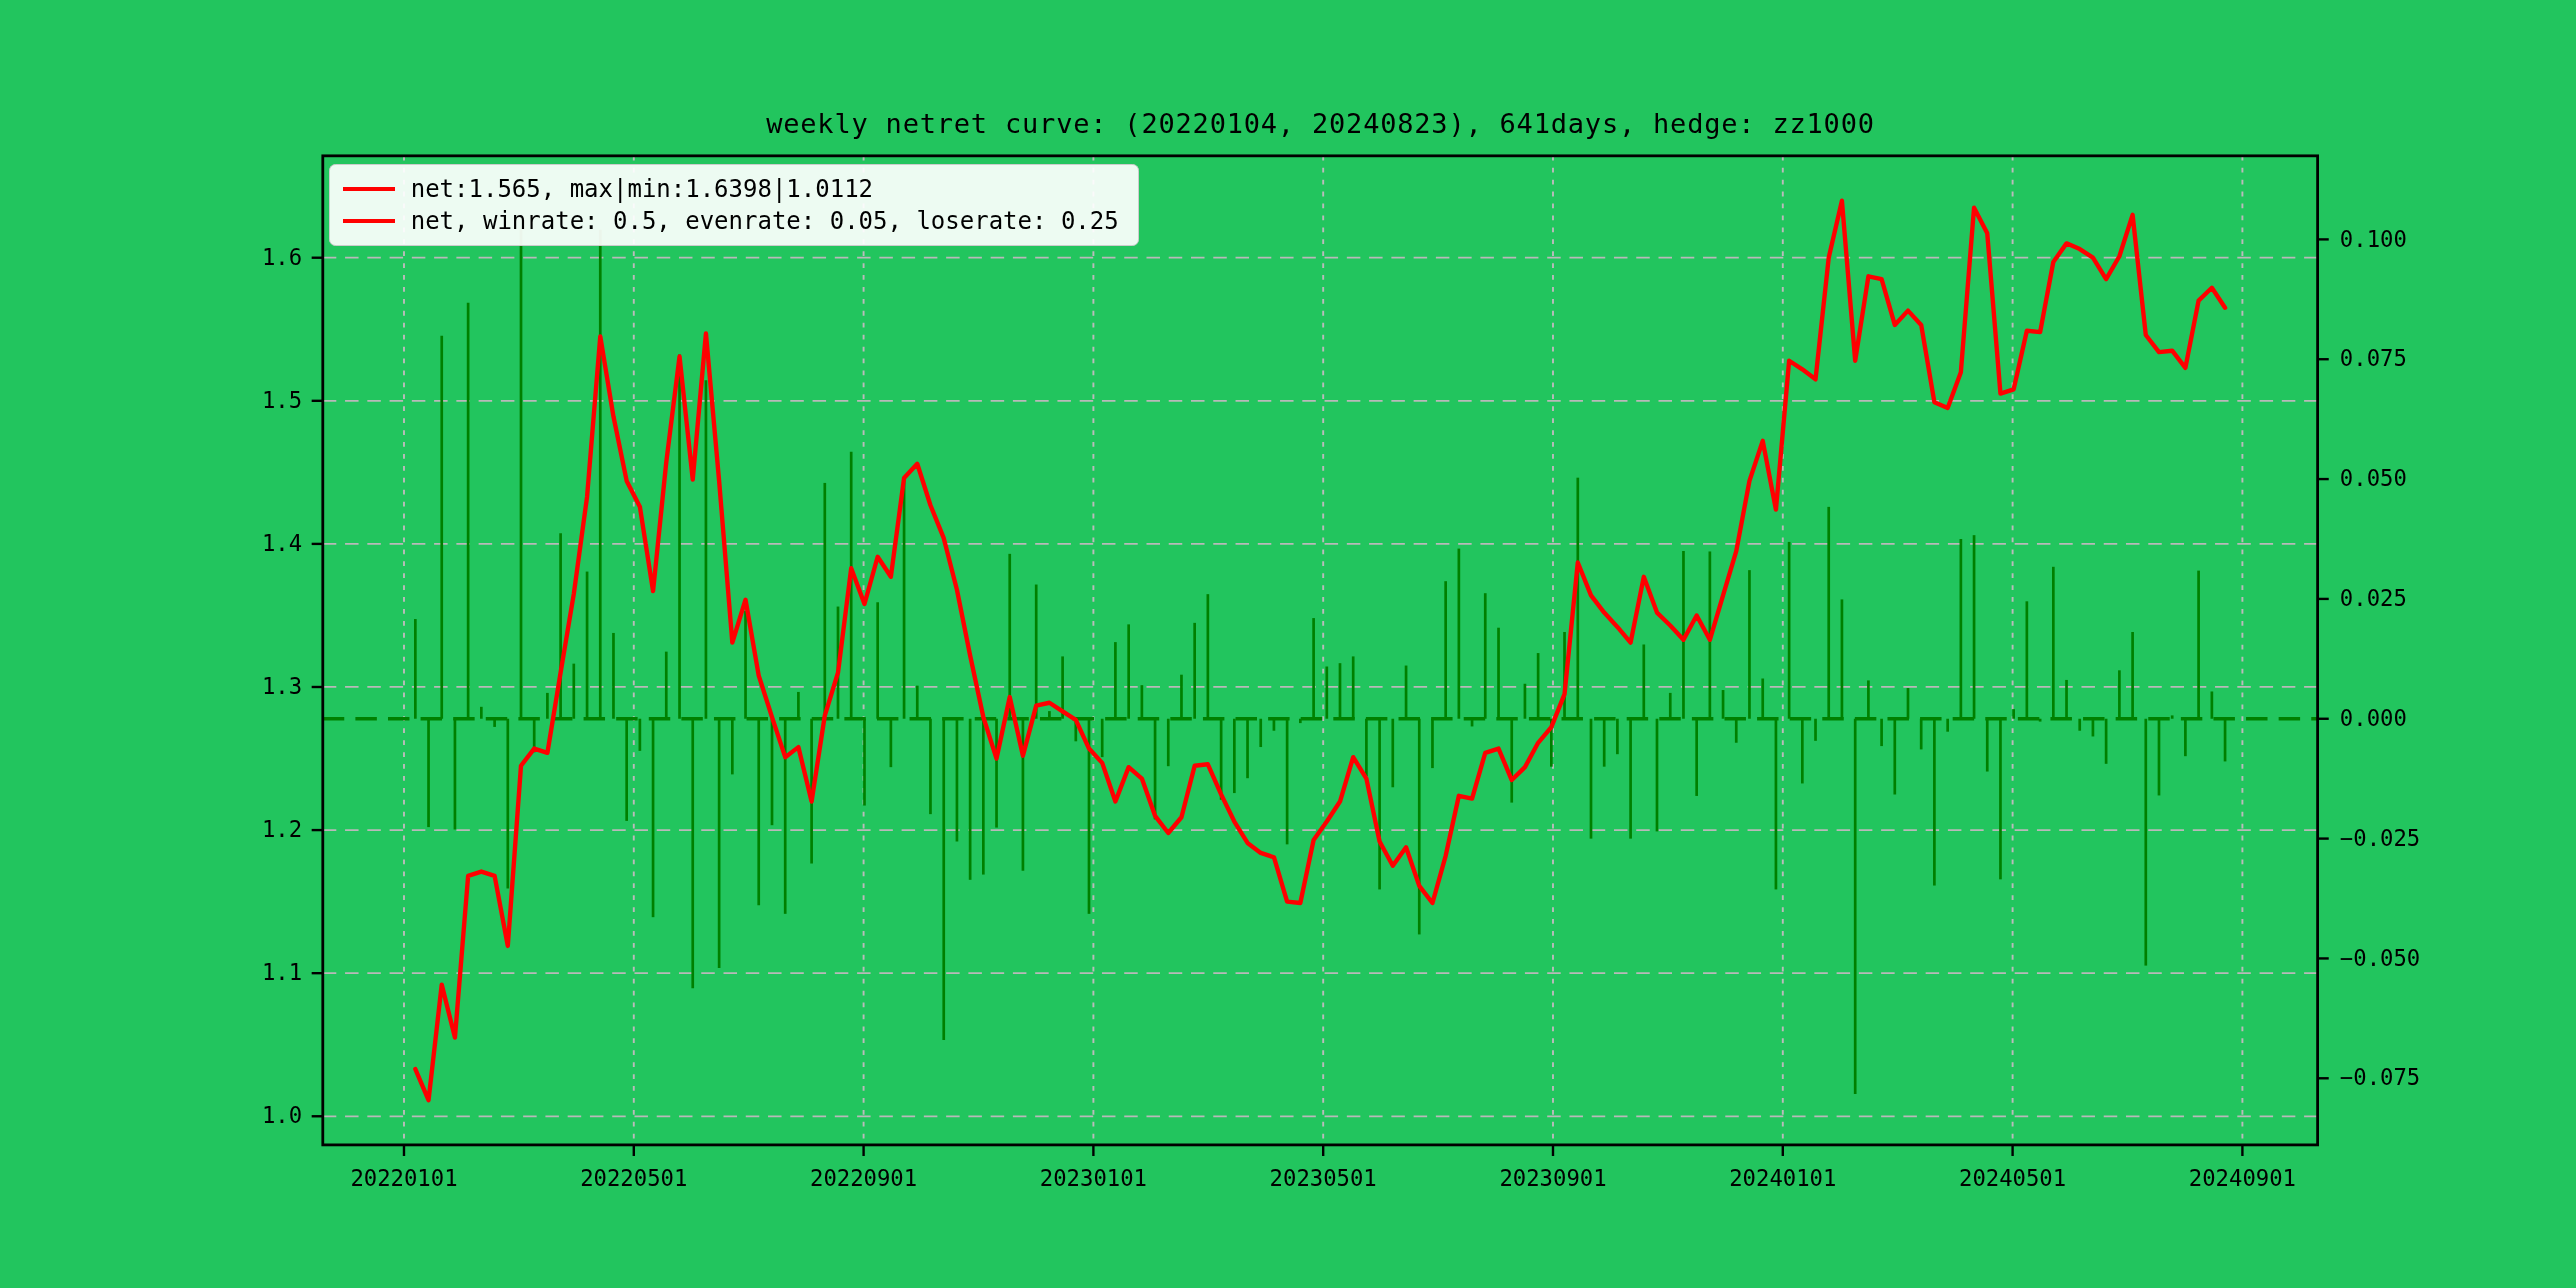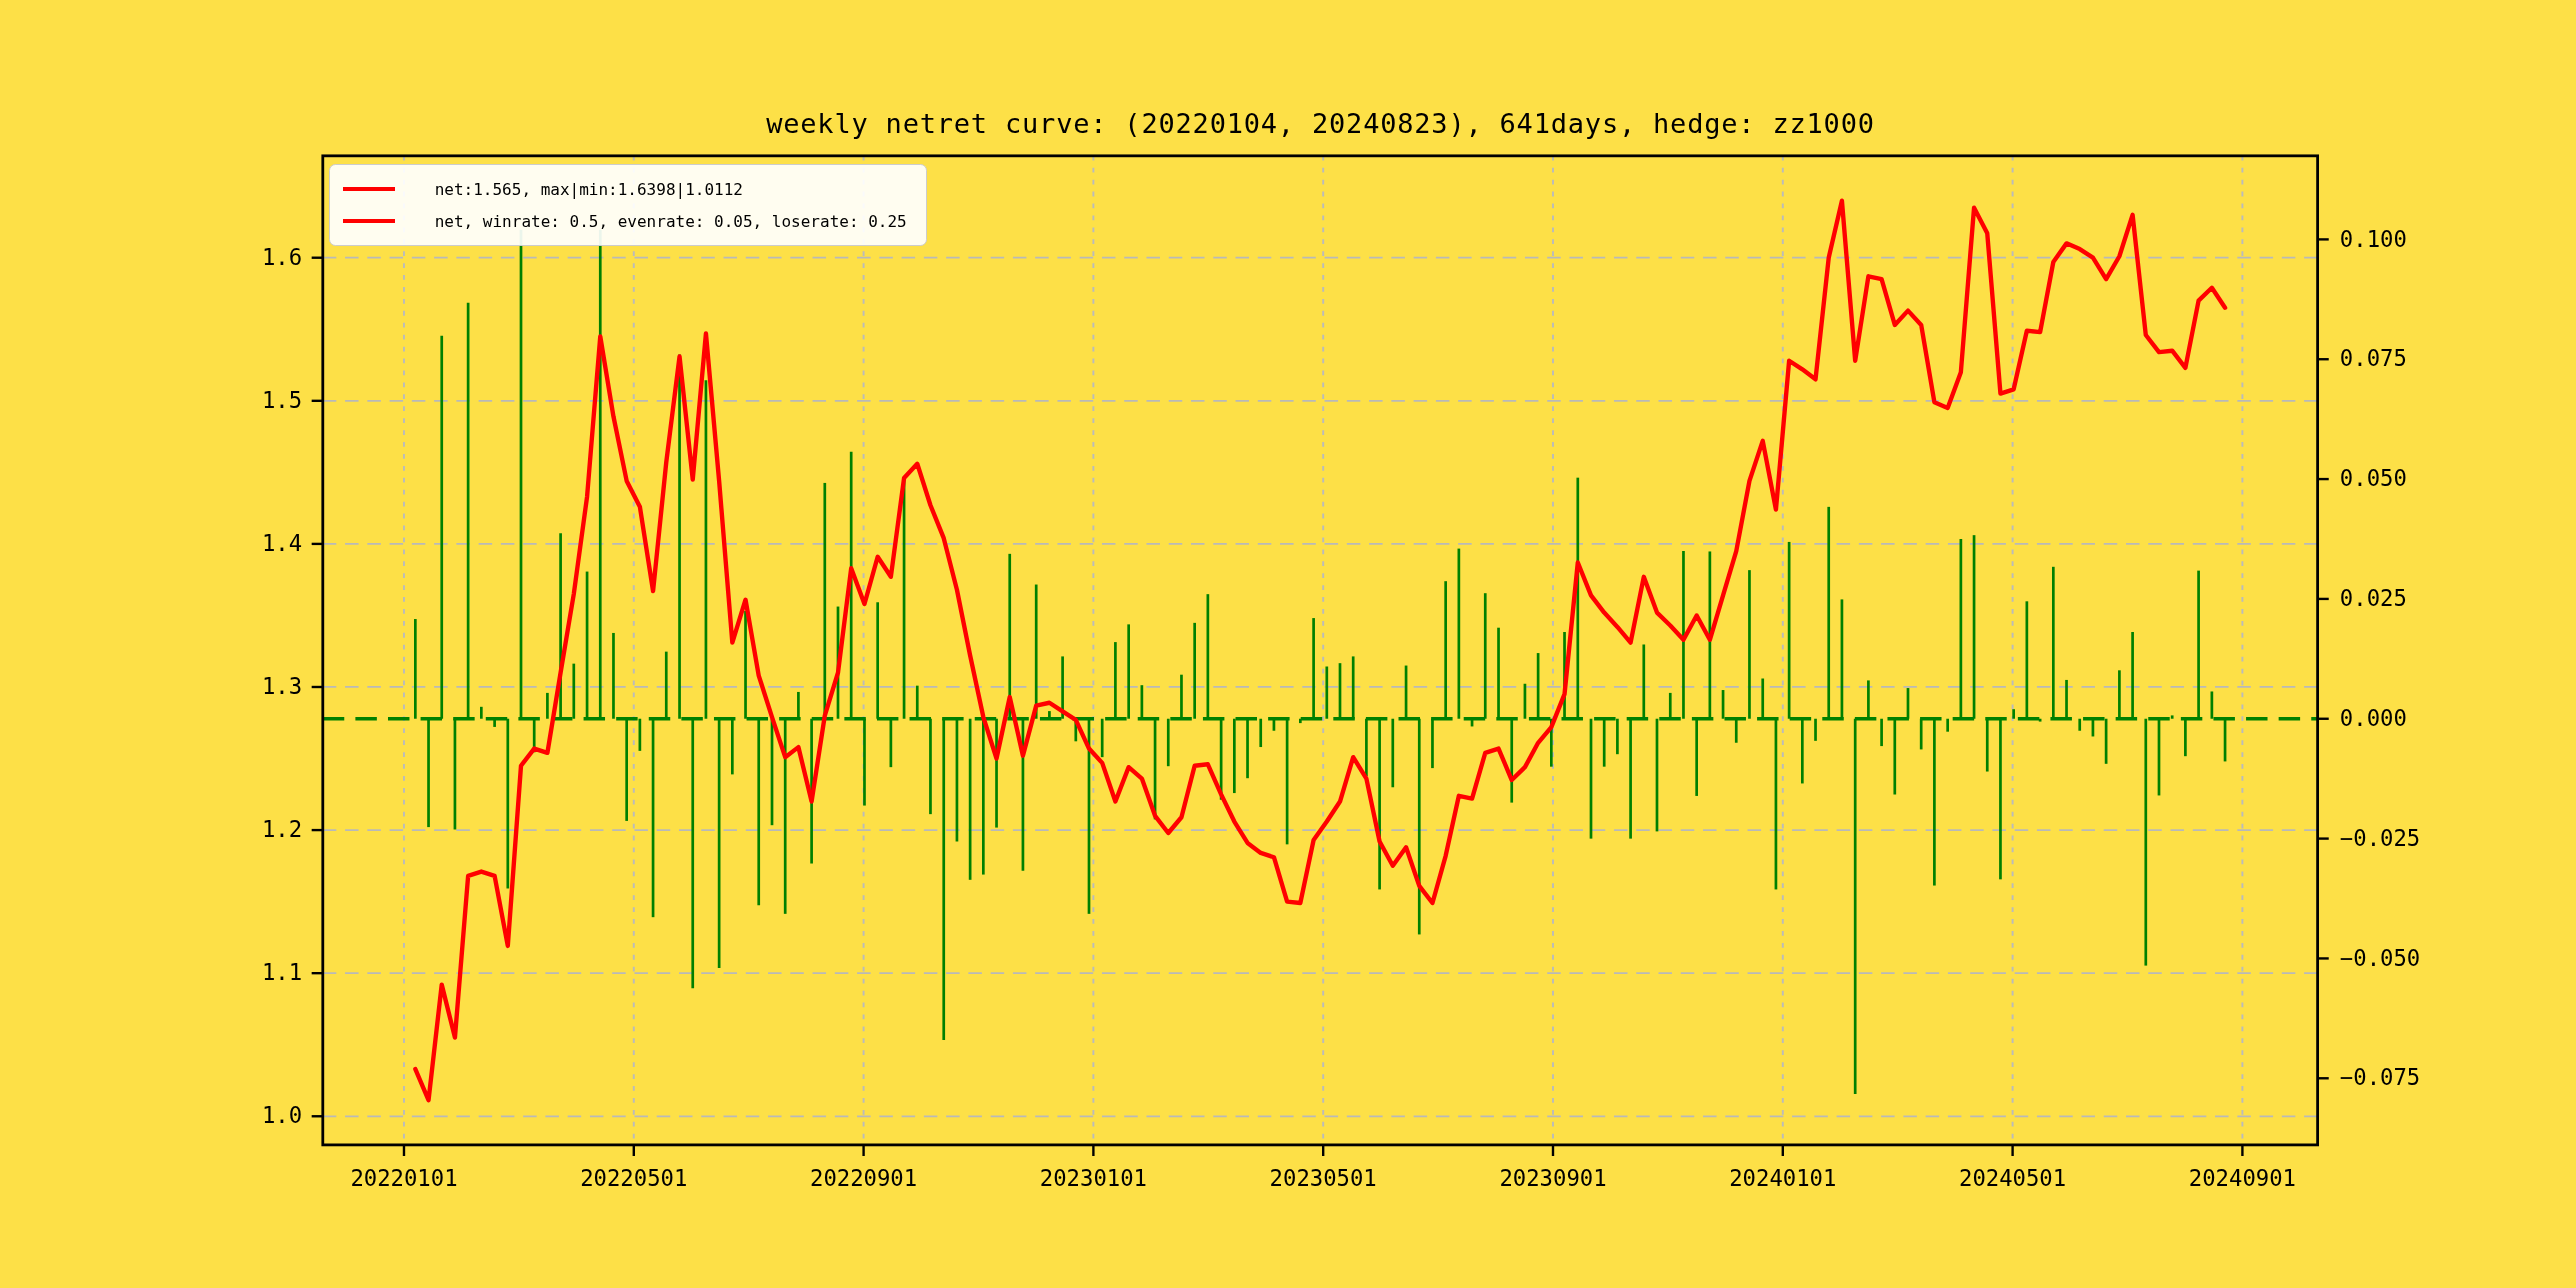--- a/index.html
+++ b/index.html
@@ -1,24 +1,24 @@
 <!DOCTYPE html>
 <html style="font-size:12.7px"><head>
 <meta charset="utf-8">
 <style>
   html,body{margin:0;padding:0;background:#ffffff;}
-  .figure{position:relative;width:2576px;height:1288px;background:#fde047;overflow:hidden;
+  .figure{position:relative;width:2576px;height:1288px;background:#22c55e;overflow:hidden;
           font-family:"DejaVu Sans Mono","Liberation Mono",monospace;}
   .chart-title{position:absolute;left:323px;width:1995px;top:108px;text-align:center;
                font-size:27px;color:#000;letter-spacing:0.8px;white-space:pre;}
   .legend{position:absolute;left:329px;top:164px;background:rgba(255,255,255,0.92);
           border:1.6px solid #cccccc;border-radius:6.4px;padding:8px 19px 8px 12.7px;z-index:5;}
   .legend-row{display:flex;align-items:center;height:32px;}
   .legend-swatch{display:inline-block;width:52px;height:0;border-top:4px solid #ff0000;margin-right:16px;}
-  .legend-label{font-size:16px;color:#000;white-space:pre;margin-left:24px;}
+  .legend-label{font-size:24px;color:#000;white-space:pre;}
   svg{position:absolute;left:0;top:0;}
   text{font-family:"DejaVu Sans Mono","Liberation Mono",monospace;fill:#000;}
 </style>
 </head>
 <body>
 
 <div class="figure">
   <div class="chart-title">weekly netret curve: (20220104, 20240823), 641days, hedge: zz1000</div>
 
   <svg id="plot" width="2576" height="1288" viewBox="0 0 3240 1620">

